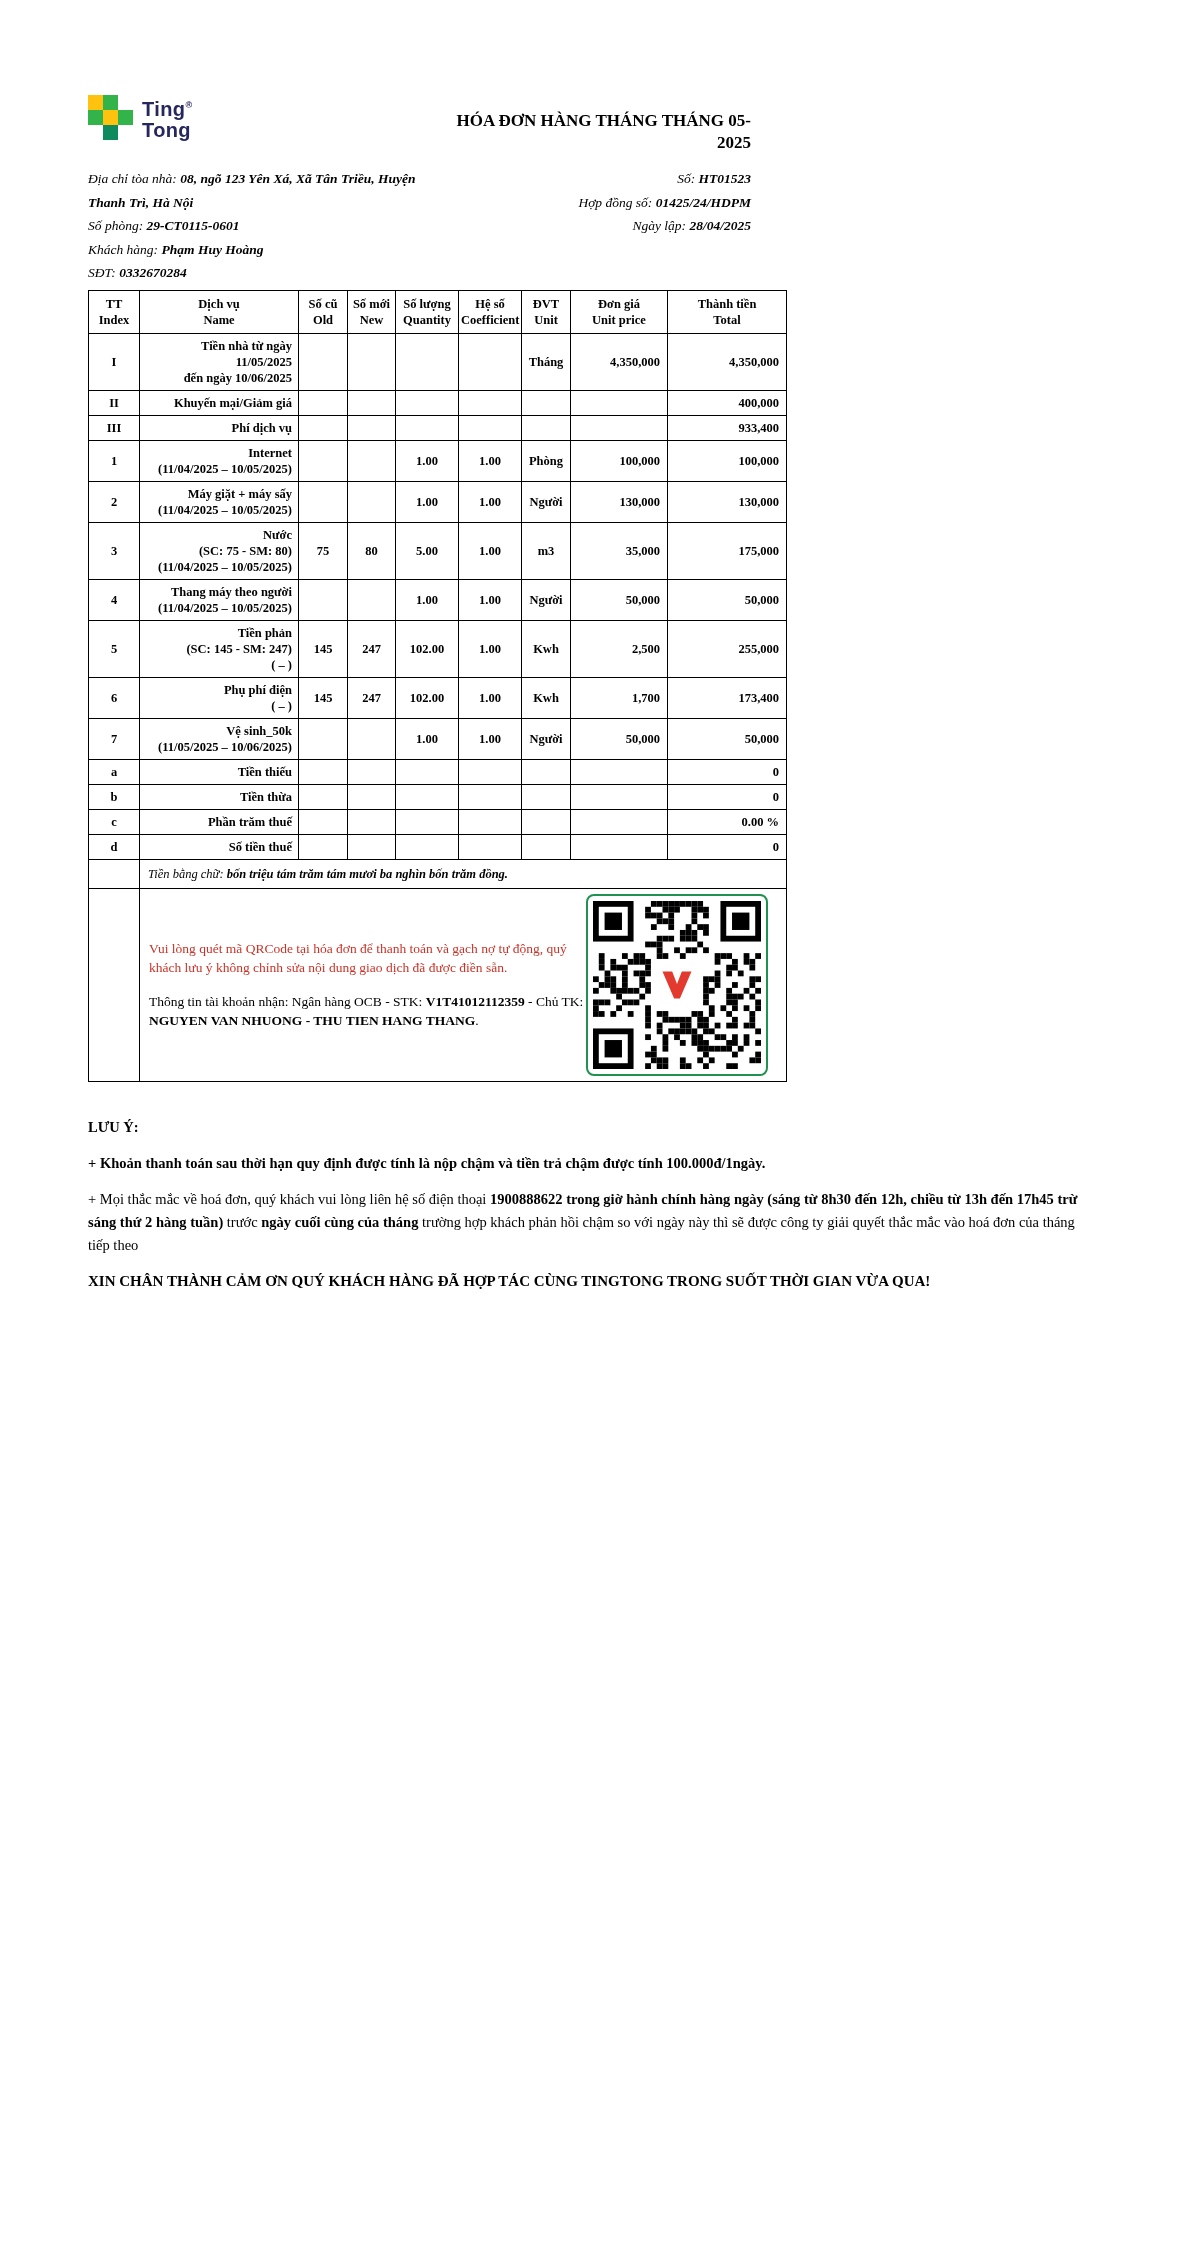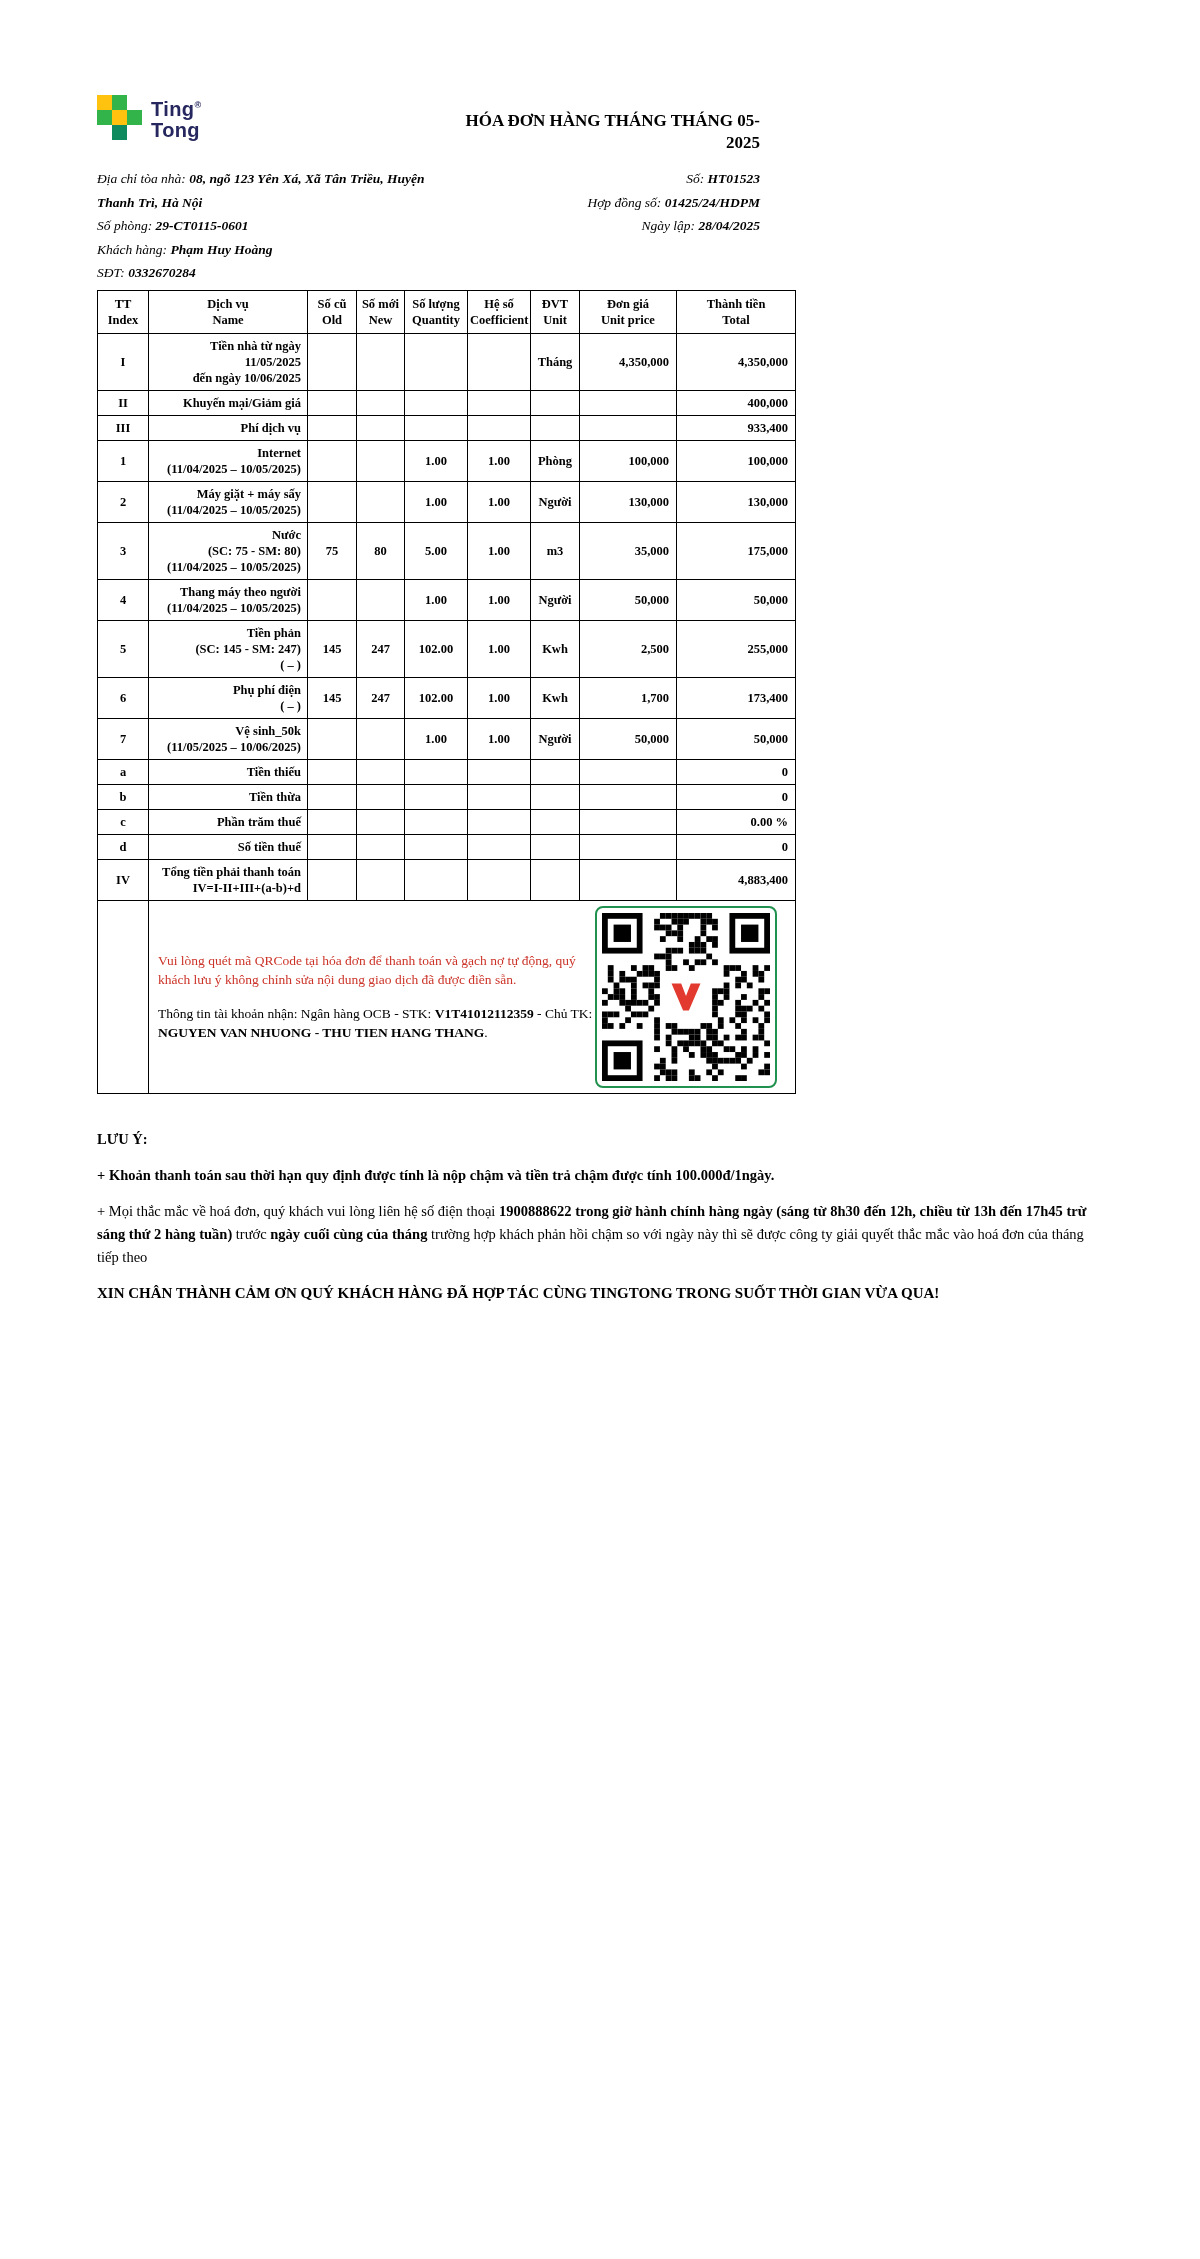--- a/index.html
+++ b/index.html
@@ -10,21 +10,21 @@
     --logo-green:#33B44A;
     --logo-green-dark:#0F8A5F;
     --logo-yellow:#FFC20E;
   }
   *{box-sizing:border-box;}
   html,body{margin:0;padding:0;background:#ffffff;}
   .page{
     position:relative;width:1200px;height:2259px;background:#fff;color:#000;
     font-family:"Liberation Serif","DejaVu Serif",serif;overflow:hidden;
   }
-  .content{position:absolute;left:97px;top:95px;width:1006px;}
+  .content{position:absolute;left:88px;top:95px;width:1006px;}
   .head-block{width:663px;}
   .header-row{display:flex;justify-content:space-between;align-items:flex-start;}
   .logo{display:flex;align-items:center;gap:9px;}
   .logo-mark{display:grid;grid-template-columns:repeat(3,15px);grid-auto-rows:15px;}
   .px{display:block;}
   .px.y{background:var(--logo-yellow);}
   .px.g{background:var(--logo-green);}
   .px.g2{background:var(--logo-green-dark);}
   .px.e{background:transparent;}
   .logo-text{
@@ -344,36 +344,28 @@
               <div>Số tiền thuế</div>
             </td>
             <td class="al-c"></td>
             <td class="al-c"></td>
             <td class="al-c"></td>
             <td class="al-c"></td>
             <td class="al-c"></td>
             <td class="al-r"></td>
             <td class="al-r">0</td>
           </tr>
-          <tr>
-            <td class="al-c">IV</td>
-            <td class="al-l">
-              <div>Tổng tiền phải thanh toán</div>
-              <div>IV=I-II+III+(a-b)+d</div>
-            </td>
-            <td class="al-c"></td>
-            <td class="al-c"></td>
-            <td class="al-c"></td>
-            <td class="al-c"></td>
-            <td class="al-c"></td>
-            <td class="al-r"></td>
-            <td class="al-r">4,883,400</td>
-          </tr>
         </tbody>
       <tbody>
+        <tr>
+          <td class="al-c"></td>
+          <td colspan="8" class="words-cell">
+            <i><span>Tiền bằng chữ: </span><b>bốn triệu tám trăm tám mươi ba nghìn bốn trăm đồng.</b></i>
+          </td>
+        </tr>
         <tr>
           <td></td>
           <td colspan="8" class="qr-cell">
             <div class="qr-flex">
               <div class="qr-texts">
                 <p class="qr-note">Vui lòng quét mã QRCode tại hóa đơn để thanh toán và gạch nợ tự động, quý khách lưu ý không chỉnh sửa nội dung giao dịch đã được điền sẵn.</p>
                 <p class="qr-account"><span>Thông tin tài khoản nhận: Ngân hàng OCB - STK: </span><b>V1T41012112359</b><span> - Chủ TK: </span><b>NGUYEN VAN NHUONG - THU TIEN HANG THANG</b><span>.</span></p>
               </div>
               <div class="qr-wrap">
                 <svg class="qr-svg" xmlns="http://www.w3.org/2000/svg" viewBox="0 0 174 174">

